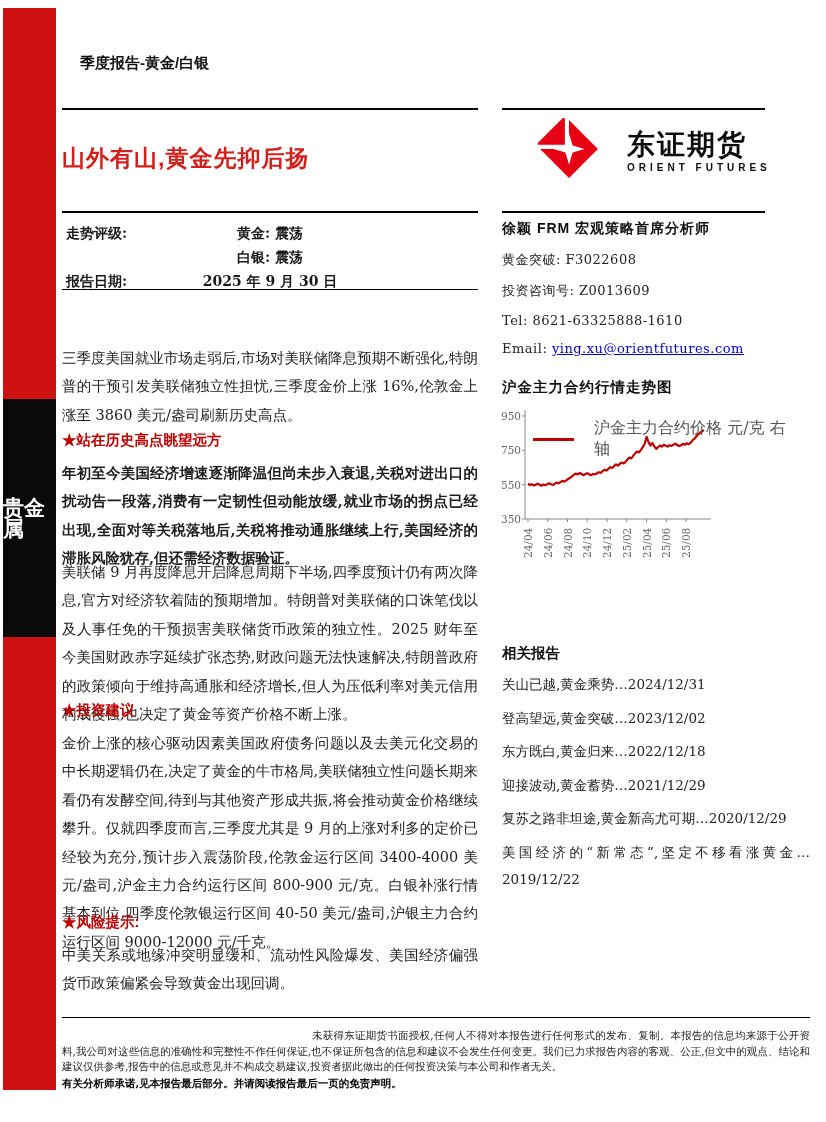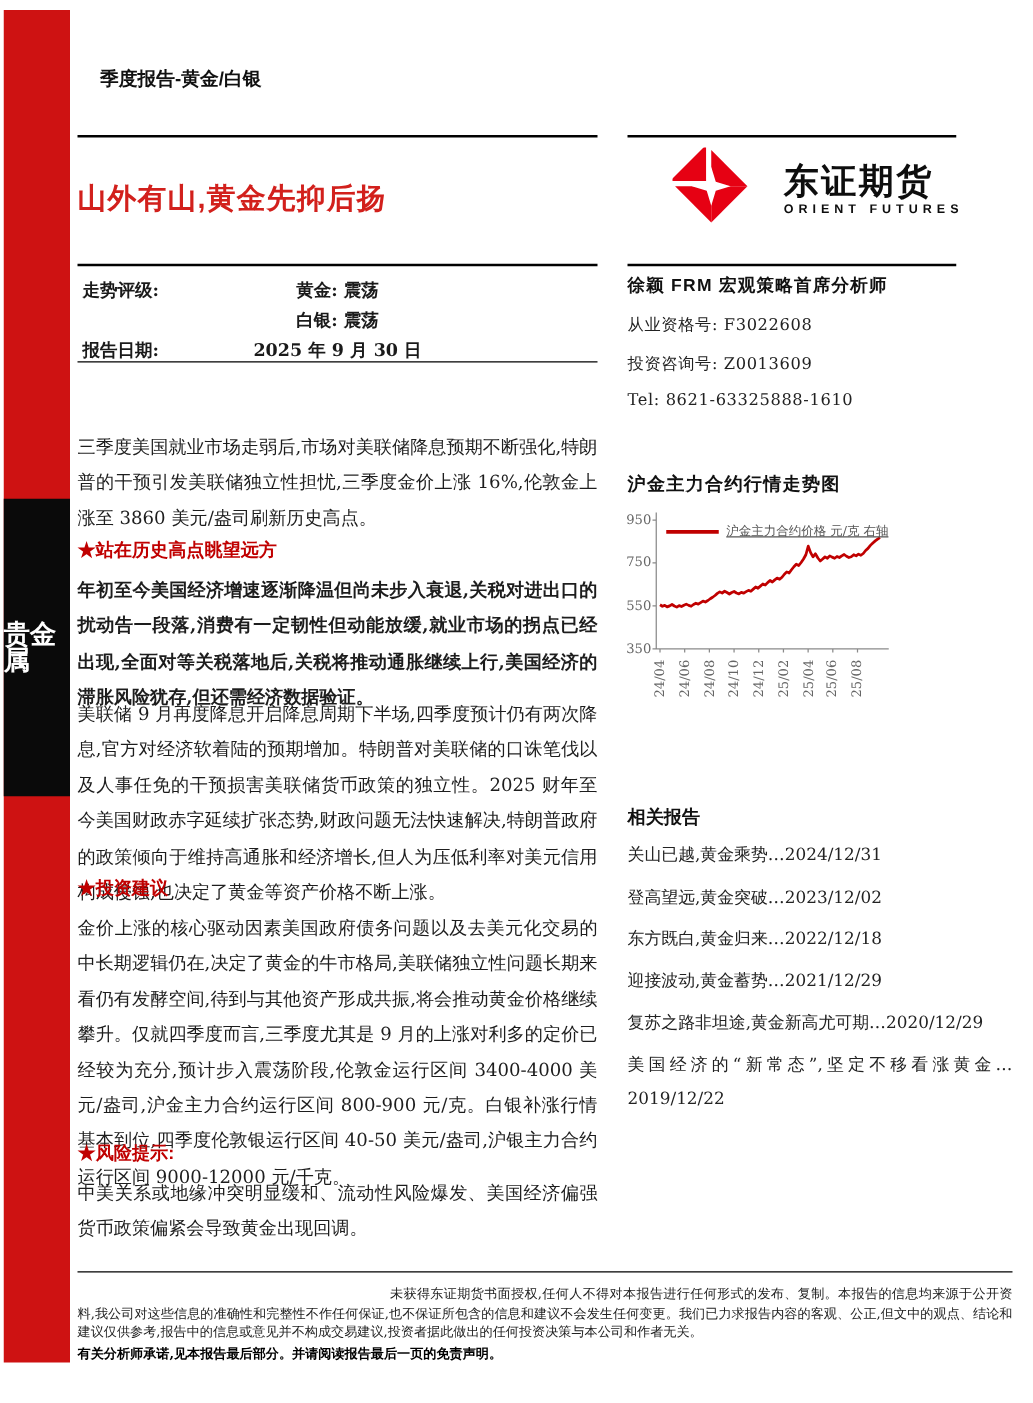--- a/index.html
+++ b/index.html
@@ -42,21 +42,21 @@
   .chart-title{position:absolute;left:502px;top:378px;font-family:"Liberation Sans",sans-serif;
                font-weight:bold;font-size:14.5px;color:#111;letter-spacing:1px;}
   .chart-box{position:absolute;left:497px;top:406px;width:300px;height:165px;}
   .chart-box svg{position:absolute;left:0;top:0;}
   .y-tick{position:absolute;width:24px;text-align:right;font-size:10.5px;color:#666;
           font-family:"DejaVu Serif",serif;}
   .x-tick{position:absolute;width:40px;font-size:10.5px;color:#666;transform:rotate(-90deg);
           transform-origin:0 0;font-family:"DejaVu Serif",serif;white-space:nowrap;}
   .legend{position:absolute;left:36px;top:12px;display:flex;align-items:center;}
   .legend-swatch{display:inline-block;width:42px;height:3px;background:#c00000;}
-  .legend-label{margin-left:6px;font-size:10px;color:#555;text-decoration:underline;}
+  .legend-label{margin-left:20px;font-size:16px;color:#555;}
   .related{position:absolute;left:502px;top:644px;width:308px;}
   .related-header{font-family:"Liberation Sans",sans-serif;font-weight:bold;font-size:14.5px;color:#111;
                   margin-bottom:8px;}
   .related-item{font-size:13.5px;line-height:27.5px;color:#222;text-align:justify;margin-top:6px;}
   
   .footer{position:absolute;left:62px;top:1028px;width:748px;font-size:10.5px;line-height:15.5px;
           color:#222;text-align:justify;}
   .footer .indent{text-indent:250px;}
   .footer .bold{font-weight:bold;color:#000;margin-top:1px;}
 </style>
@@ -122,23 +122,26 @@
       </svg>
     </span>
     <span class="logo-text">
       <div class="logo-cn">东证期货</div>
       <div class="logo-en">ORIENT FUTURES</div>
     </span>
   </div>
 
   <div class="analyst">
     <div class="analyst-header">徐颖 FRM 宏观策略首席分析师</div>
-    <div class="analyst-line">从业资格号: F3022608</div>
+    <div class="analyst-line">黄金突破: F3022608</div>
     <div class="analyst-line">投资咨询号: Z0013609</div>
     <div class="analyst-line">Tel: 8621-63325888-1610</div>
+    <div class="analyst-line">
+      <span>Email: </span><span class="email-link">ying.xu@orientfutures.com</span>
+    </div>
   </div>
 
   <div class="chart-title">沪金主力合约行情走势图</div>
   <div class="chart-box">
     <svg id="chart-svg" width="300" height="165" viewBox="0 0 300 165">
         <path d="M28 4 L28 113 L214 113 M25 10 L28 10 M25 44.333333333333336 L28 44.333333333333336 M25 78.66666666666667 L28 78.66666666666667 M25 113 L28 113 M31 113 L31 116 M50.75 113 L50.75 116 M70.5 113 L70.5 116 M90.25 113 L90.25 116 M110 113 L110 116 M129.75 113 L129.75 116 M149.5 113 L149.5 116 M169.25 113 L169.25 116 M189 113 L189 116" stroke="#8a8a8a" fill="none" stroke-width="1"></path>
         <polyline points="31.0,77.8 32.9,79.0 34.8,78.3 36.7,79.5 38.7,78.7 40.6,77.6 42.5,78.8 44.4,79.7 46.3,78.5 48.2,79.2 50.1,78.2 52.0,77.3 54.0,78.3 55.9,79.0 57.8,77.6 59.7,76.6 61.6,77.3 63.5,76.1 65.4,74.9 67.3,75.6 69.3,74.4 71.2,73.0 73.1,71.8 75.0,70.4 76.9,68.7 78.8,67.5 80.7,68.4 82.7,67.0 84.6,68.0 86.5,69.2 88.4,68.0 90.3,67.2 92.2,68.4 94.1,69.1 96.0,67.9 98.0,68.5 99.9,67.3 101.8,66.3 103.7,67.0 105.6,65.3 107.5,63.6 109.4,64.6 111.3,62.9 113.3,61.2 115.2,62.0 117.1,60.1 119.0,58.4 120.9,59.6 122.8,57.9 124.7,56.5 126.7,57.4 128.6,55.8 130.5,53.4 132.4,51.5 134.3,52.4 136.2,49.8 138.1,47.4 140.0,45.4 142.0,46.4 143.9,44.0 145.8,41.2 147.7,37.8 149.6,30.9 151.5,36.1 153.4,39.5 155.3,37.0 157.3,40.4 159.2,42.8 161.1,41.2 163.0,39.5 164.9,40.6 166.8,38.7 168.7,39.7 170.7,40.6 172.6,39.2 174.5,40.0 176.4,38.7 178.3,37.6 180.2,39.0 182.1,40.0 184.0,39.4 186.0,37.8 187.9,38.7 189.8,37.3 191.7,38.2 193.6,36.8 195.5,34.4 197.4,32.7 199.3,30.3 201.3,28.4 203.2,26.7 205.1,25.3 207.0,24.1" fill="none" stroke="#c00000" stroke-width="2.2" stroke-linejoin="round"></polyline>
       </svg>
     <div class="legend">
       <span class="legend-swatch"></span>

